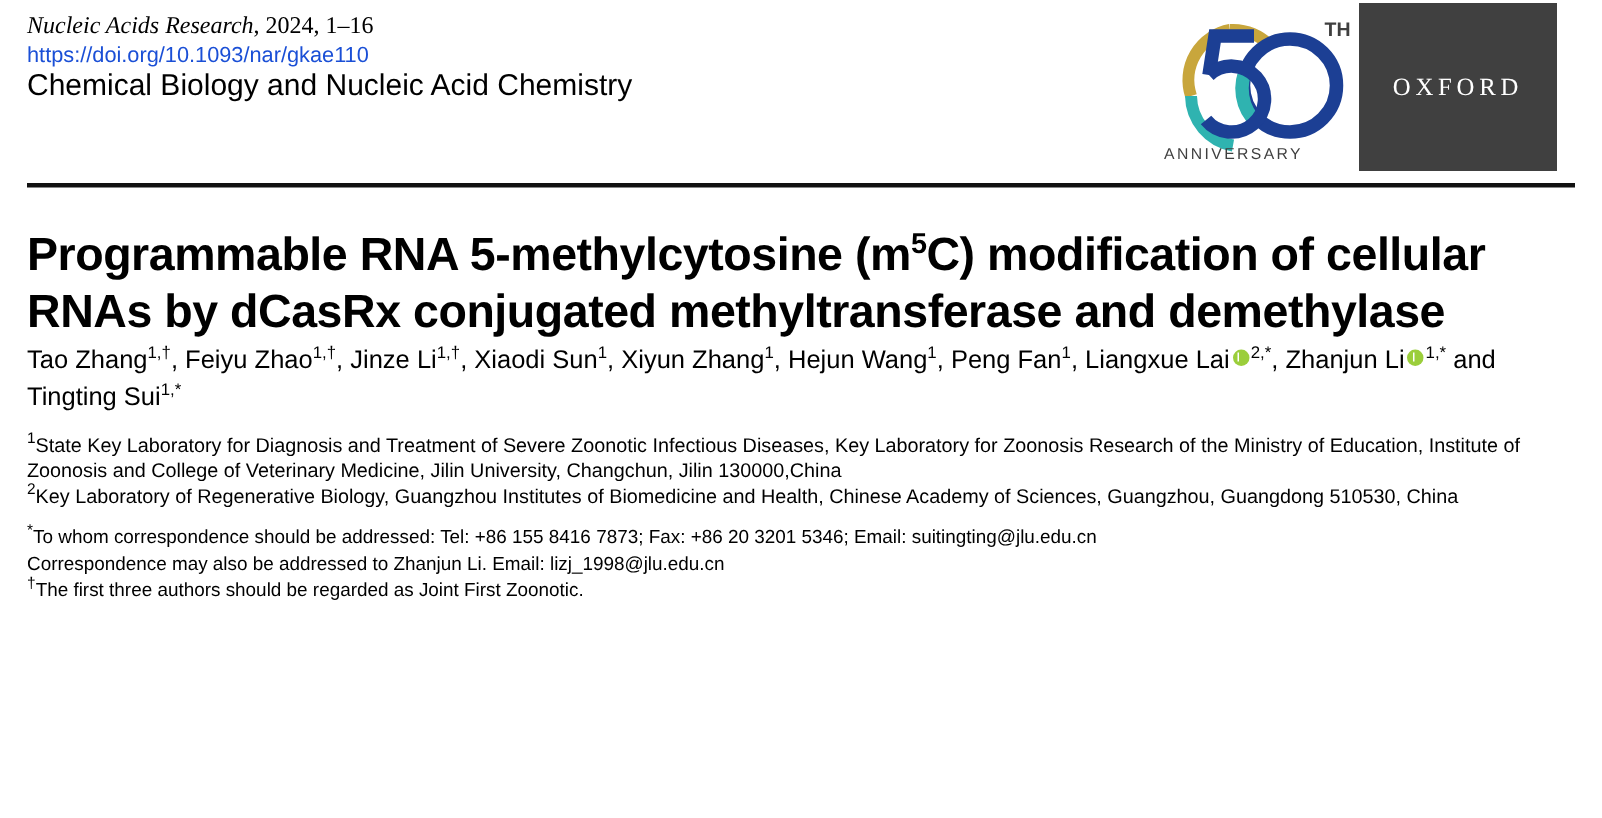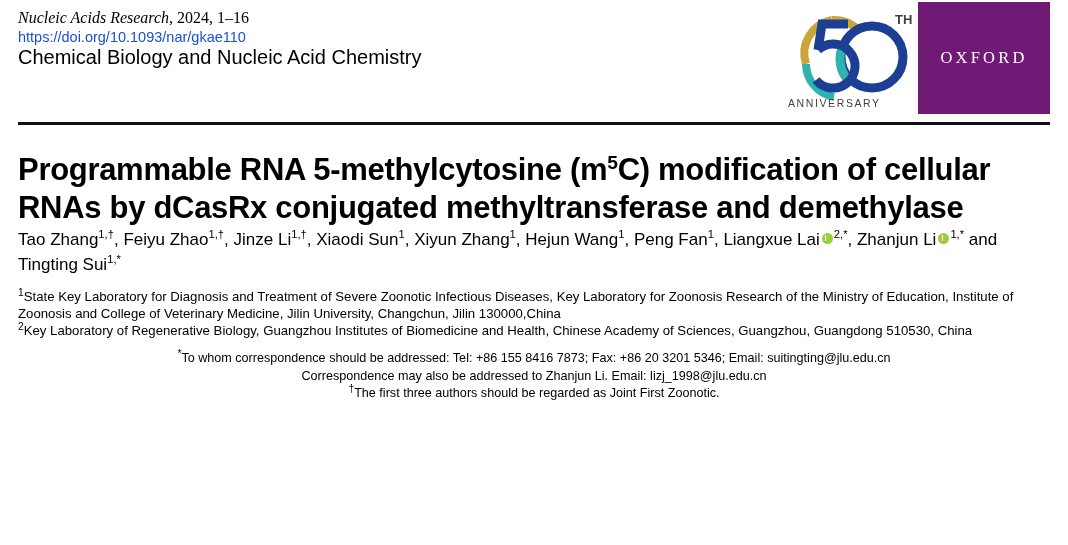--- a/index.html
+++ b/index.html
@@ -51,21 +51,21 @@
   .section-line {
     font-size: 20px;
     line-height: 20px;
     font-weight: normal;
   }
 
   
   .logo-block {
     position: absolute;
     top: 2px;
-    right: 0;
+    right: 12px;
     height: 112px;
     display: flex;
     align-items: flex-start;
   }
   .anniversary {
     position: relative;
     width: 130px;
     height: 112px;
   }
   .anniv-svg {
@@ -78,21 +78,21 @@
     width: 130px;
     text-align: left;
     font-size: 10.5px;
     letter-spacing: 1.6px;
     color: #3f3f3f;
     margin-top: 27px;
   }
   .oxford-box {
     width: 132px;
     height: 112px;
-    background: #701a75;
+    background: #404040;
     color: #ffffff;
     display: flex;
     align-items: center;
     justify-content: center;
     font-size: 16.5px;
     letter-spacing: 3.2px;
     font-family: "Liberation Serif", serif;
   }
 
   
@@ -161,21 +161,20 @@
     vertical-align: super;
     line-height: 0;
   }
 
   
   .correspondence {
     margin-top: 11px;
     font-size: 12.6px;
     line-height: 17.5px;
     max-width: 1032px;
-    text-align: center;
   }
   .correspondence sup {
     font-size: 0.82em;
     vertical-align: super;
     line-height: 0;
   }
   .corr-line {
     white-space: nowrap;
   }
 </style>

